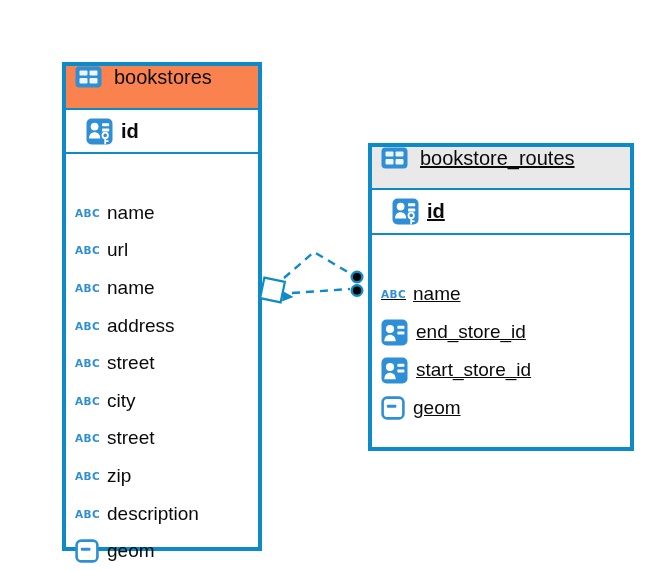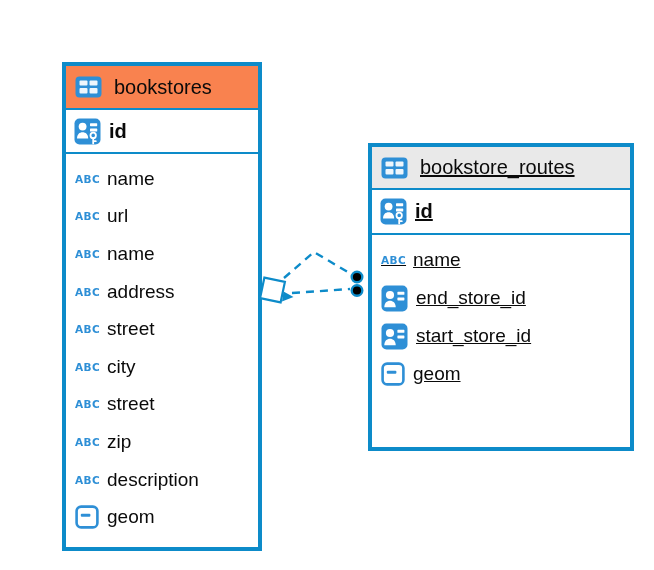--- a/index.html
+++ b/index.html
@@ -16,36 +16,36 @@
     background:#ffffff;
     font-family:"Liberation Sans", sans-serif;
     color:var(--text);
   }
   .entity{
     position:absolute;box-sizing:border-box;background:#fff;
     border:4px solid var(--accent-blue);
     display:flex;flex-direction:column;z-index:1;
   }
   .entity-hdr{
-    display:flex;align-items:center;gap:12px;
+    display:flex;align-items:flex-start;gap:12px;
     padding:0 6px 0 9px;flex:0 0 auto;
     border-bottom:2px solid var(--accent-blue);
     font-size:20px;
   }
   .hdr-orange{background:var(--bookstores-header);height:42px;}
   .hdr-gray{background:var(--routes-header);height:41px;}
   .pk-row{
     display:flex;align-items:center;gap:8px;
-    padding:0 6px 0 8px;flex:0 0 auto;
+    padding:0 6px 0 20px;flex:0 0 auto;
     border-bottom:2px solid var(--accent-blue);
     font-size:20px;font-weight:bold;
   }
   .pk-row-1{height:42px;}
   .pk-row-2{height:43px;}
-  .entity-body{flex:1 1 auto;padding-top:6px;}
+  .entity-body{flex:1 1 auto;padding-top:6px;margin-top:34px;}
   .col-row{
     display:flex;align-items:center;gap:8px;
     padding-left:9px;font-size:19px;
   }
   .rows-1 .col-row{height:37.6px;}
   .rows-2 .col-row{height:38px;}
   .abc-ic{
     color:var(--icon-blue);font-weight:800;font-size:10.5px;
     letter-spacing:0.4px;width:24px;flex:0 0 auto;
     font-family:"DejaVu Sans", sans-serif;

